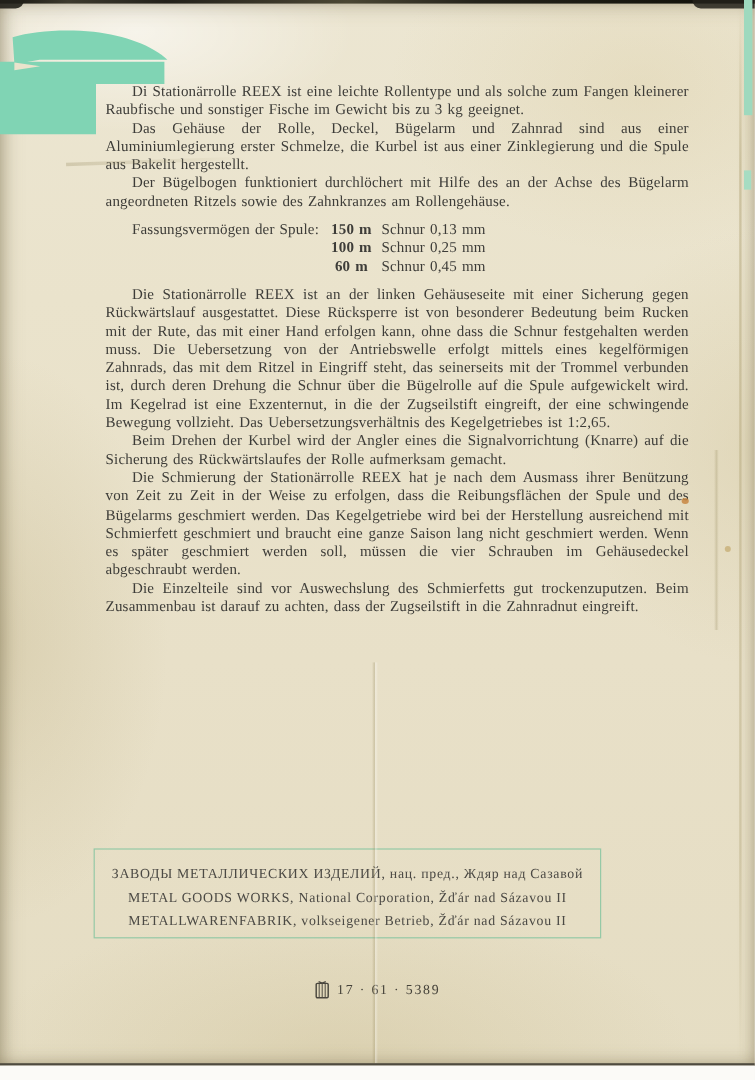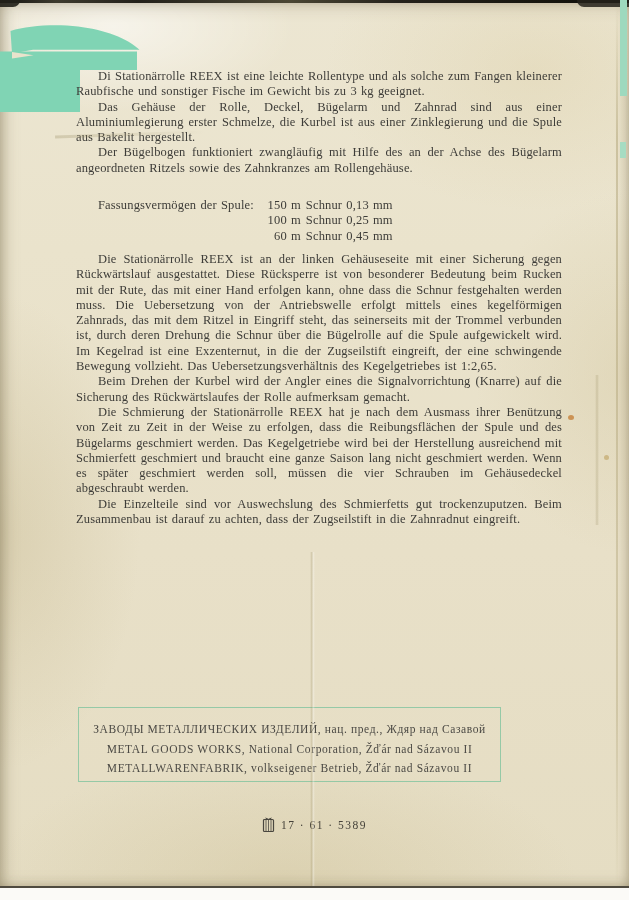--- a/index.html
+++ b/index.html
@@ -41,30 +41,30 @@
   .crease-v-right{position:absolute;left:595px;top:375px;width:4px;height:150px;
     background:linear-gradient(90deg,transparent,rgba(156,144,100,.30),transparent);}
   .crease-h-left{position:absolute;left:55px;top:133px;width:150px;height:3px;transform:rotate(-2deg);
     background:linear-gradient(90deg,rgba(150,138,96,.30),transparent);}
   .stain-dot-1{position:absolute;left:568px;top:415px;width:6px;height:5px;border-radius:50%;background:#c5813a;opacity:.8;}
   .stain-dot-2{position:absolute;left:604px;top:455px;width:5px;height:5px;border-radius:50%;background:#b99a55;opacity:.55;}
   
   .logo{position:absolute;left:0;top:24px;width:141px;height:88px;}
   
   .text-col{
-    position:absolute;left:76px;top:69px;width:486px;
+    position:absolute;left:88px;top:69px;width:486px;
     font-size:12.5px;line-height:15.3px;color:#3d3c38;
     text-align:justify;letter-spacing:.15px;word-spacing:.9px;
   }
   .text-col p{margin:0;text-indent:22px;}
-  .cap{display:flex;align-items:flex-start;padding-left:22px;margin:22px 0 8px 0;text-align:left;}
+  .cap{display:flex;align-items:flex-start;padding-left:22px;margin:8px 0 8px 0;text-align:left;}
   .cap-label{white-space:nowrap;}
   .cap-col{margin-left:7px;}
   .cap-line{white-space:nowrap;}
-  .cap-qty{display:inline-block;width:40px;text-align:right;margin-right:5px;}
+  .cap-qty{display:inline-block;width:40px;text-align:center;margin-right:5px;font-weight:bold;}
   
   .imprint-box{
     position:absolute;left:78px;top:707px;width:423px;height:75px;
     border:1.5px solid rgba(125,195,158,.78);
     box-sizing:border-box;text-align:center;padding-top:12px;
     color:#4b4944;font-size:11.5px;line-height:19.5px;letter-spacing:.6px;
   }
   
   .print-code{
     position:absolute;left:0;top:817px;width:629px;
@@ -79,21 +79,21 @@
 
   <svg class="logo" viewBox="0 0 141 88" width="141" height="88" aria-hidden="true">
     <path d="M0,88 L0,27.5 L137,27.5 L137,46 L80,46 L80,88 Z" fill="#80d4b4"></path>
     <path d="M10.5,7 C 28,1.5 55,0 78,2.5 C 104,5.5 128,14.5 139.5,25.8 L 33,25.8 L 12,29.5 Z" fill="#80d4b4"></path>
     <path d="M12,28 L33.5,31.2 L12,34.6 Z" fill="#eae3cc"></path>
   </svg>
 
   <div class="text-col">
     <p>Di Stationärrolle REEX ist eine leichte Rollentype und als solche zum Fangen kleinerer Raubfische und sonstiger Fische im Gewicht bis zu 3 kg geeignet.</p>
     <p>Das Gehäuse der Rolle, Deckel, Bügelarm und Zahnrad sind aus einer Aluminiumlegierung erster Schmelze, die Kurbel ist aus einer Zinklegierung und die Spule aus Bakelit hergestellt.</p>
-    <p>Der Bügelbogen funktioniert zwangläufig mit Hilfe des an der Achse des Bügelarm angeordneten Ritzels sowie des Zahnkranzes am Rollengehäuse.</p>
+    <p>Der Bügelbogen funktioniert durchlöchert mit Hilfe des an der Achse des Bügelarm angeordneten Ritzels sowie des Zahnkranzes am Rollengehäuse.</p>
 
     <div class="cap">
       <span class="cap-label">Fassungsvermögen der Spule:</span>
       <span class="cap-col">
         <span class="cap-line" style="display:block;"><span class="cap-qty">150 m</span><span>Schnur 0,13 mm</span></span>
         <span class="cap-line" style="display:block;"><span class="cap-qty">100 m</span><span>Schnur 0,25 mm</span></span>
         <span class="cap-line" style="display:block;"><span class="cap-qty">60 m</span><span>Schnur 0,45 mm</span></span>
       </span>
     </div>
 

